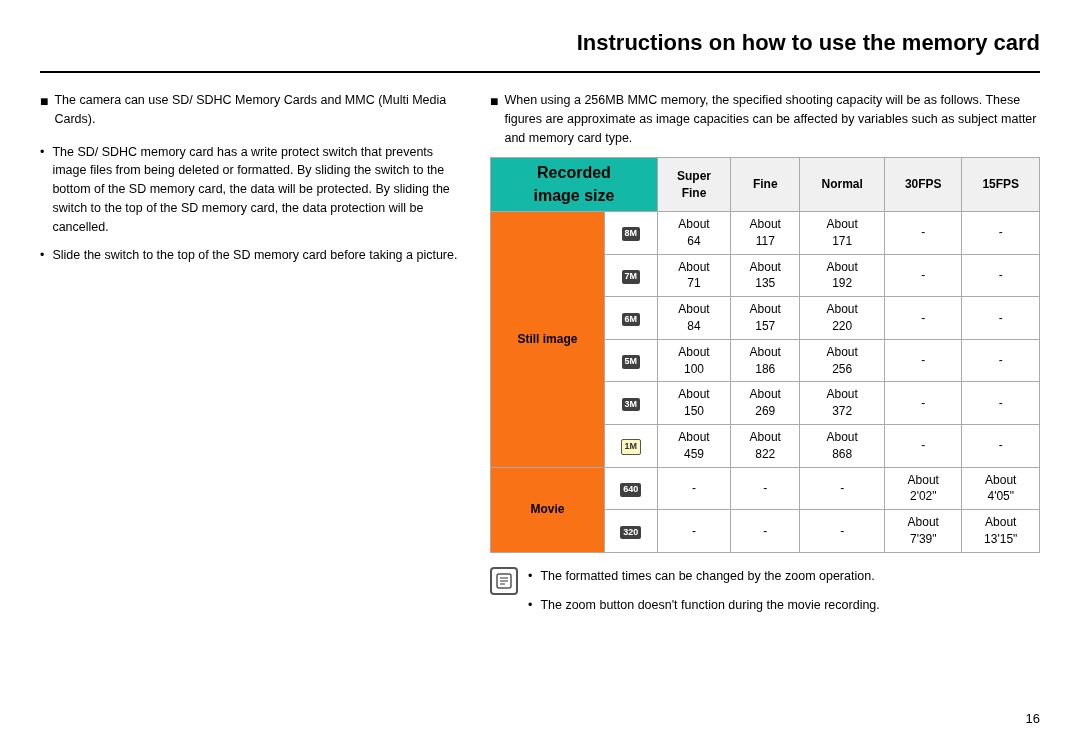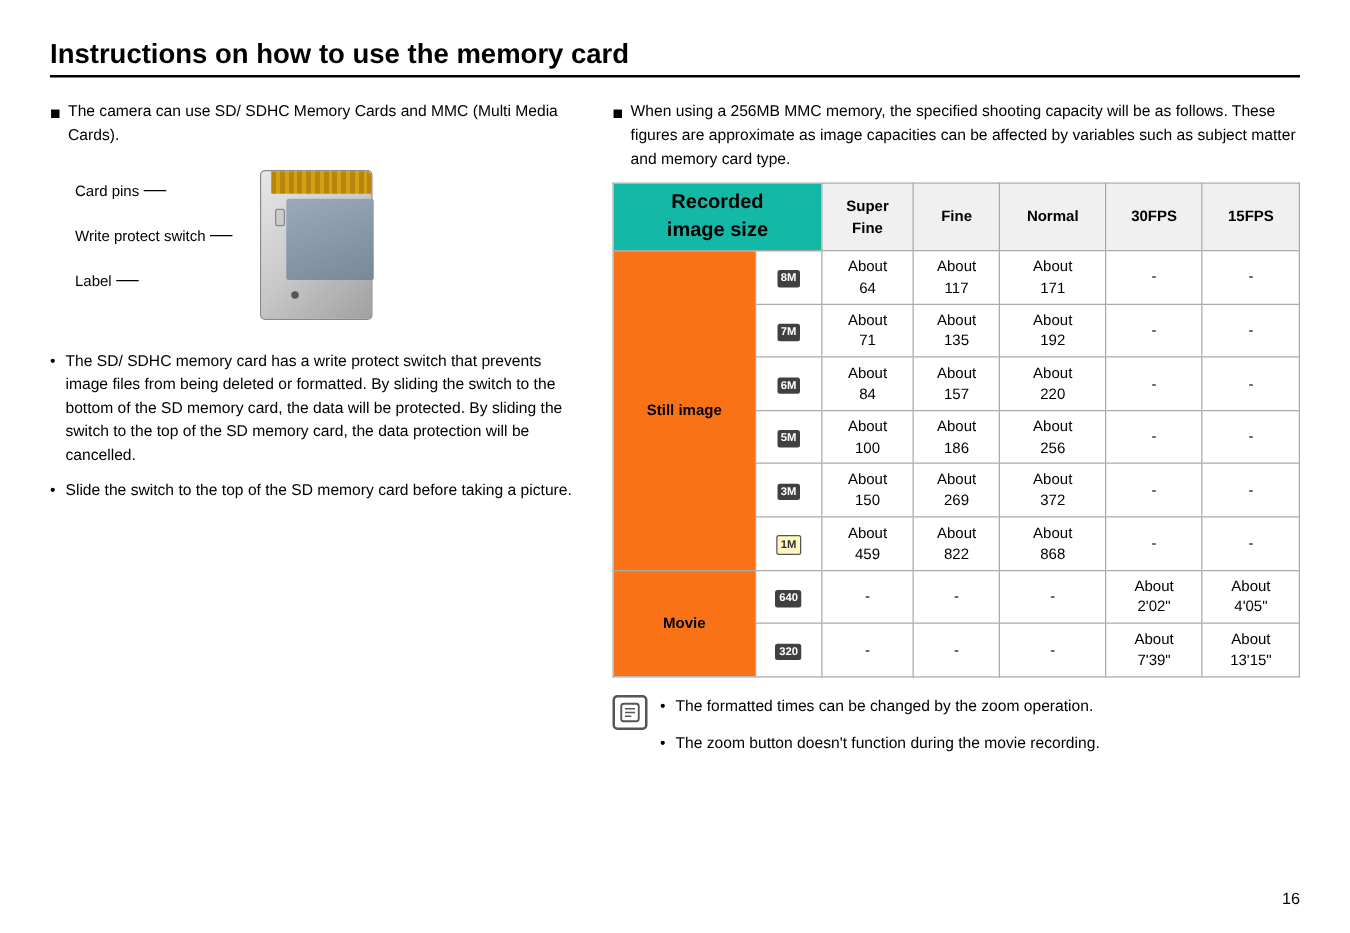--- a/index.html
+++ b/index.html
@@ -9,22 +9,23 @@
       background: #fff;
       color: #000;
       width: 1080px;
       min-height: 746px;
       padding: 30px 40px;
     }
     h1 {
       font-size: 22px;
       font-weight: bold;
       border-bottom: 2px solid #000;
-      padding-bottom: 4px;
+      padding-bottom: 15px;
       margin-bottom: 18px;
+      text-align: right;
     }
     .content {
       display: flex;
       gap: 30px;
     }
     .left-col {
       width: 420px;
       flex-shrink: 0;
     }
     .right-col {
@@ -225,44 +226,20 @@
 <h1>Instructions on how to use the memory card</h1>
 
 <div class="content">
 
   <div class="left-col">
     <div class="bullet-item">
       <span class="bullet-sym">■</span>
       <span>The camera can use SD/ SDHC Memory Cards and MMC (Multi Media Cards).</span>
     </div>
 
-    <div class="sd-diagram">
-      <div class="sd-labels">
-        <div class="sd-label-line">
-          <span>Card pins</span>
-          <span class="connector-line"></span>
-        </div>
-        <div class="sd-label-line">
-          <span>Write protect switch</span>
-          <span class="connector-line"></span>
-        </div>
-        <div class="sd-label-line">
-          <span>Label</span>
-          <span class="connector-line"></span>
-        </div>
-      </div>
-      <div class="sd-card-wrapper">
-        <div class="sd-card">
-          <div class="sd-card-pins"></div>
-          <div class="sd-card-switch"></div>
-          <div class="sd-card-label-area"></div>
-          <div class="sd-card-dot"></div>
-        </div>
-      </div>
-    </div>
 
     <div class="dot-bullet-list">
       <div class="dot-bullet">
         <span class="dot-sym">•</span>
         <span>The SD/ SDHC memory card has a write protect switch that prevents image files from being deleted or formatted. By sliding the switch to the bottom of the SD memory card, the data will be protected. By sliding the switch to the top of the SD memory card, the data protection will be cancelled.</span>
       </div>
       <div class="dot-bullet">
         <span class="dot-sym">•</span>
         <span>Slide the switch to the top of the SD memory card before taking a picture.</span>
       </div>

